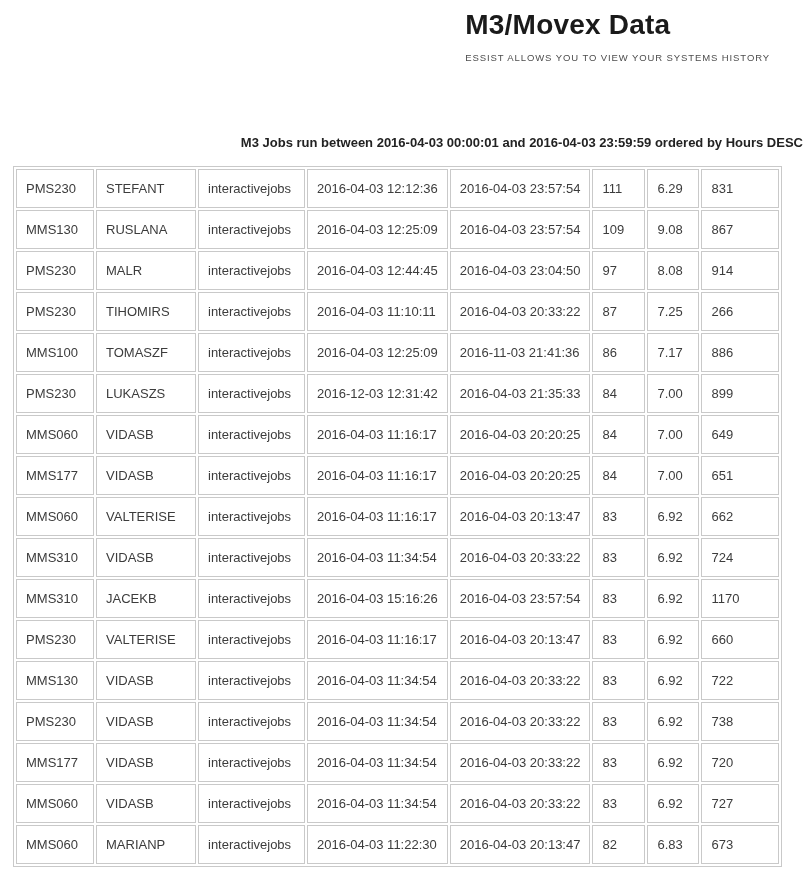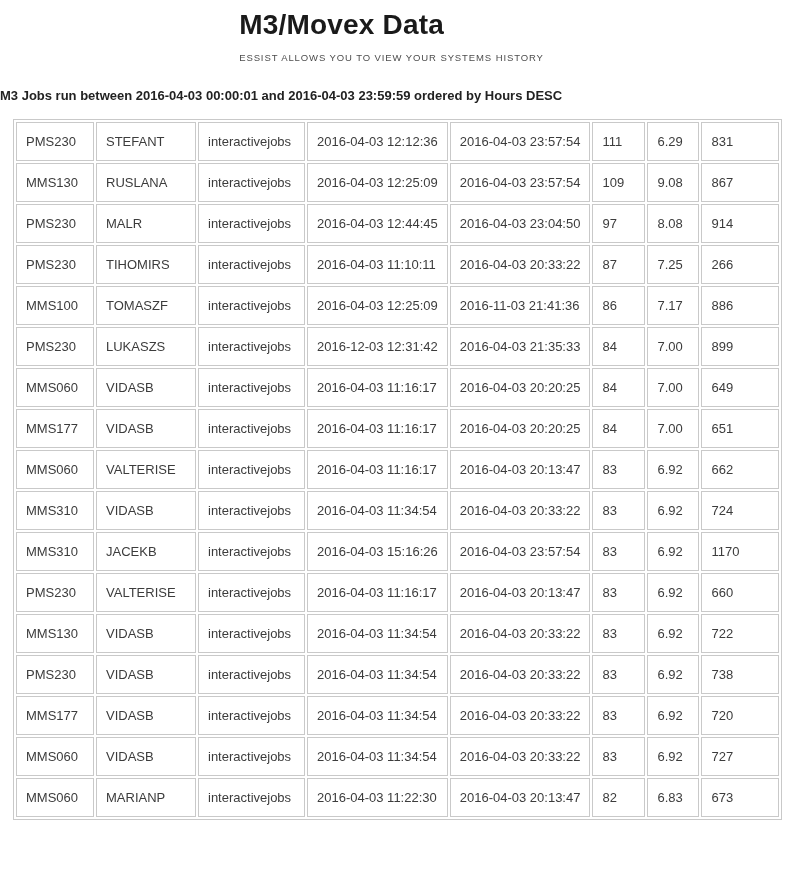--- a/index.html
+++ b/index.html
@@ -12,21 +12,21 @@
   html,body{background:#ffffff;}
   body{
     width:803px;
     height:885px;
     font-family:"Liberation Sans","DejaVu Sans",sans-serif;
     color:var(--text-color);
     overflow:hidden;
   }
   .page-header{
     display:flex;
-    justify-content:center;
+    justify-content:flex-end;
     align-items:flex-start;
     padding:10px 33px 0 13px;
     gap:44px;
   }
   .site-title{
     font-size:28px;
     font-weight:700;
     color:var(--title-color);
     letter-spacing:0.2px;
     line-height:1.1;
@@ -57,22 +57,22 @@
     display:inline-block;
     width:6px;
     height:6px;
     border-right:1.5px solid #9a9a9a;
     border-bottom:1.5px solid #9a9a9a;
     transform:rotate(45deg) translateY(-1px);
     margin-left:7px;
     margin-bottom:3px;
   }
   .report-heading{
-    margin-top:25px;
-    text-align:left;
+    margin-top:72px;
+    text-align:right;
     font-size:13px;
     font-weight:700;
     color:#222222;
   }
   .jobs-table{
     margin:16px 0 0 13px;
     border-collapse:separate;
     border-spacing:2px;
     border:1px solid var(--border-color);
     table-layout:fixed;

